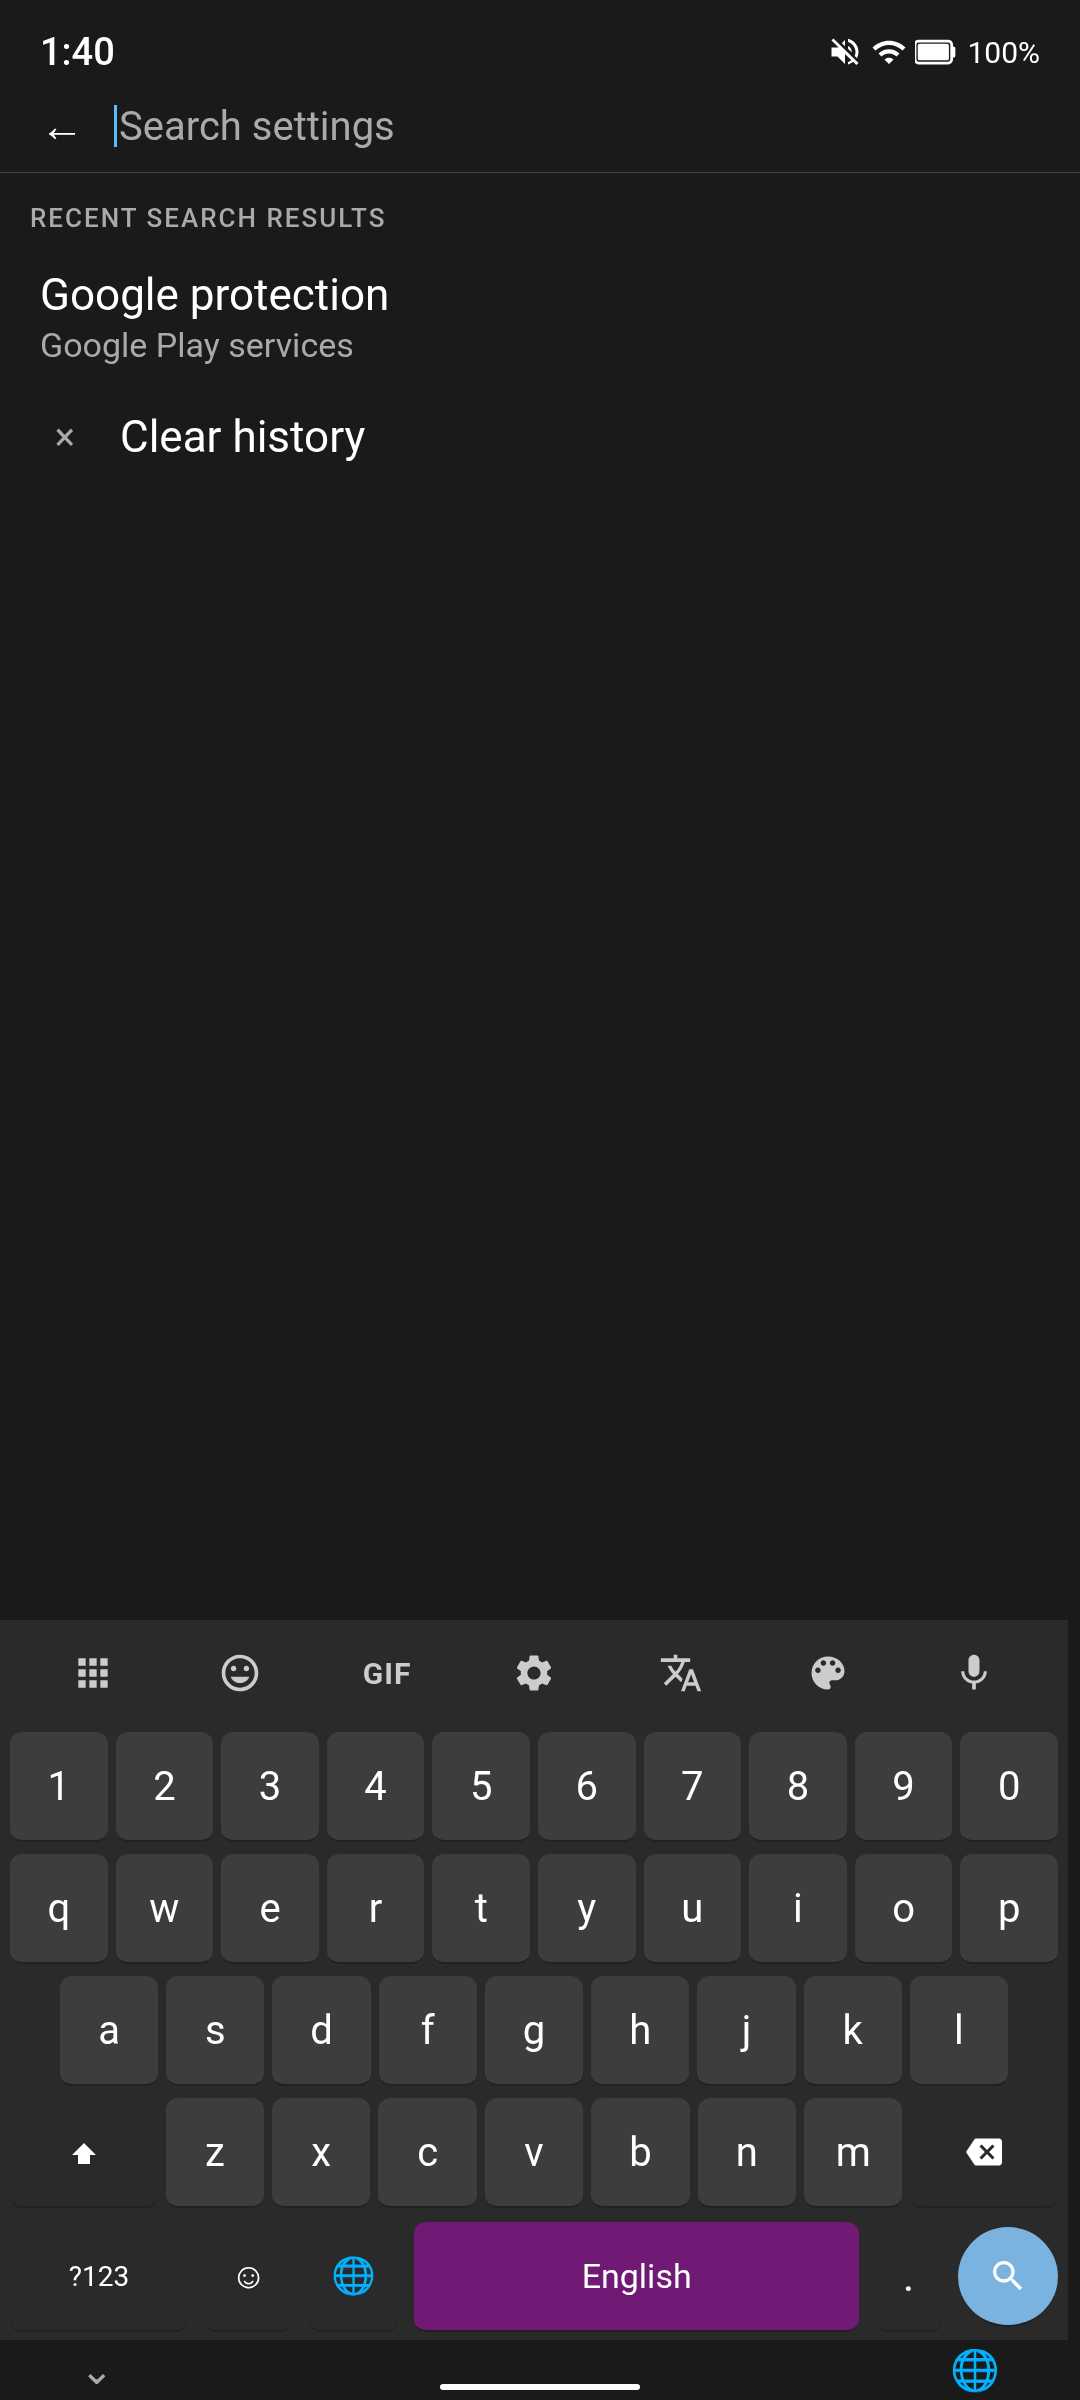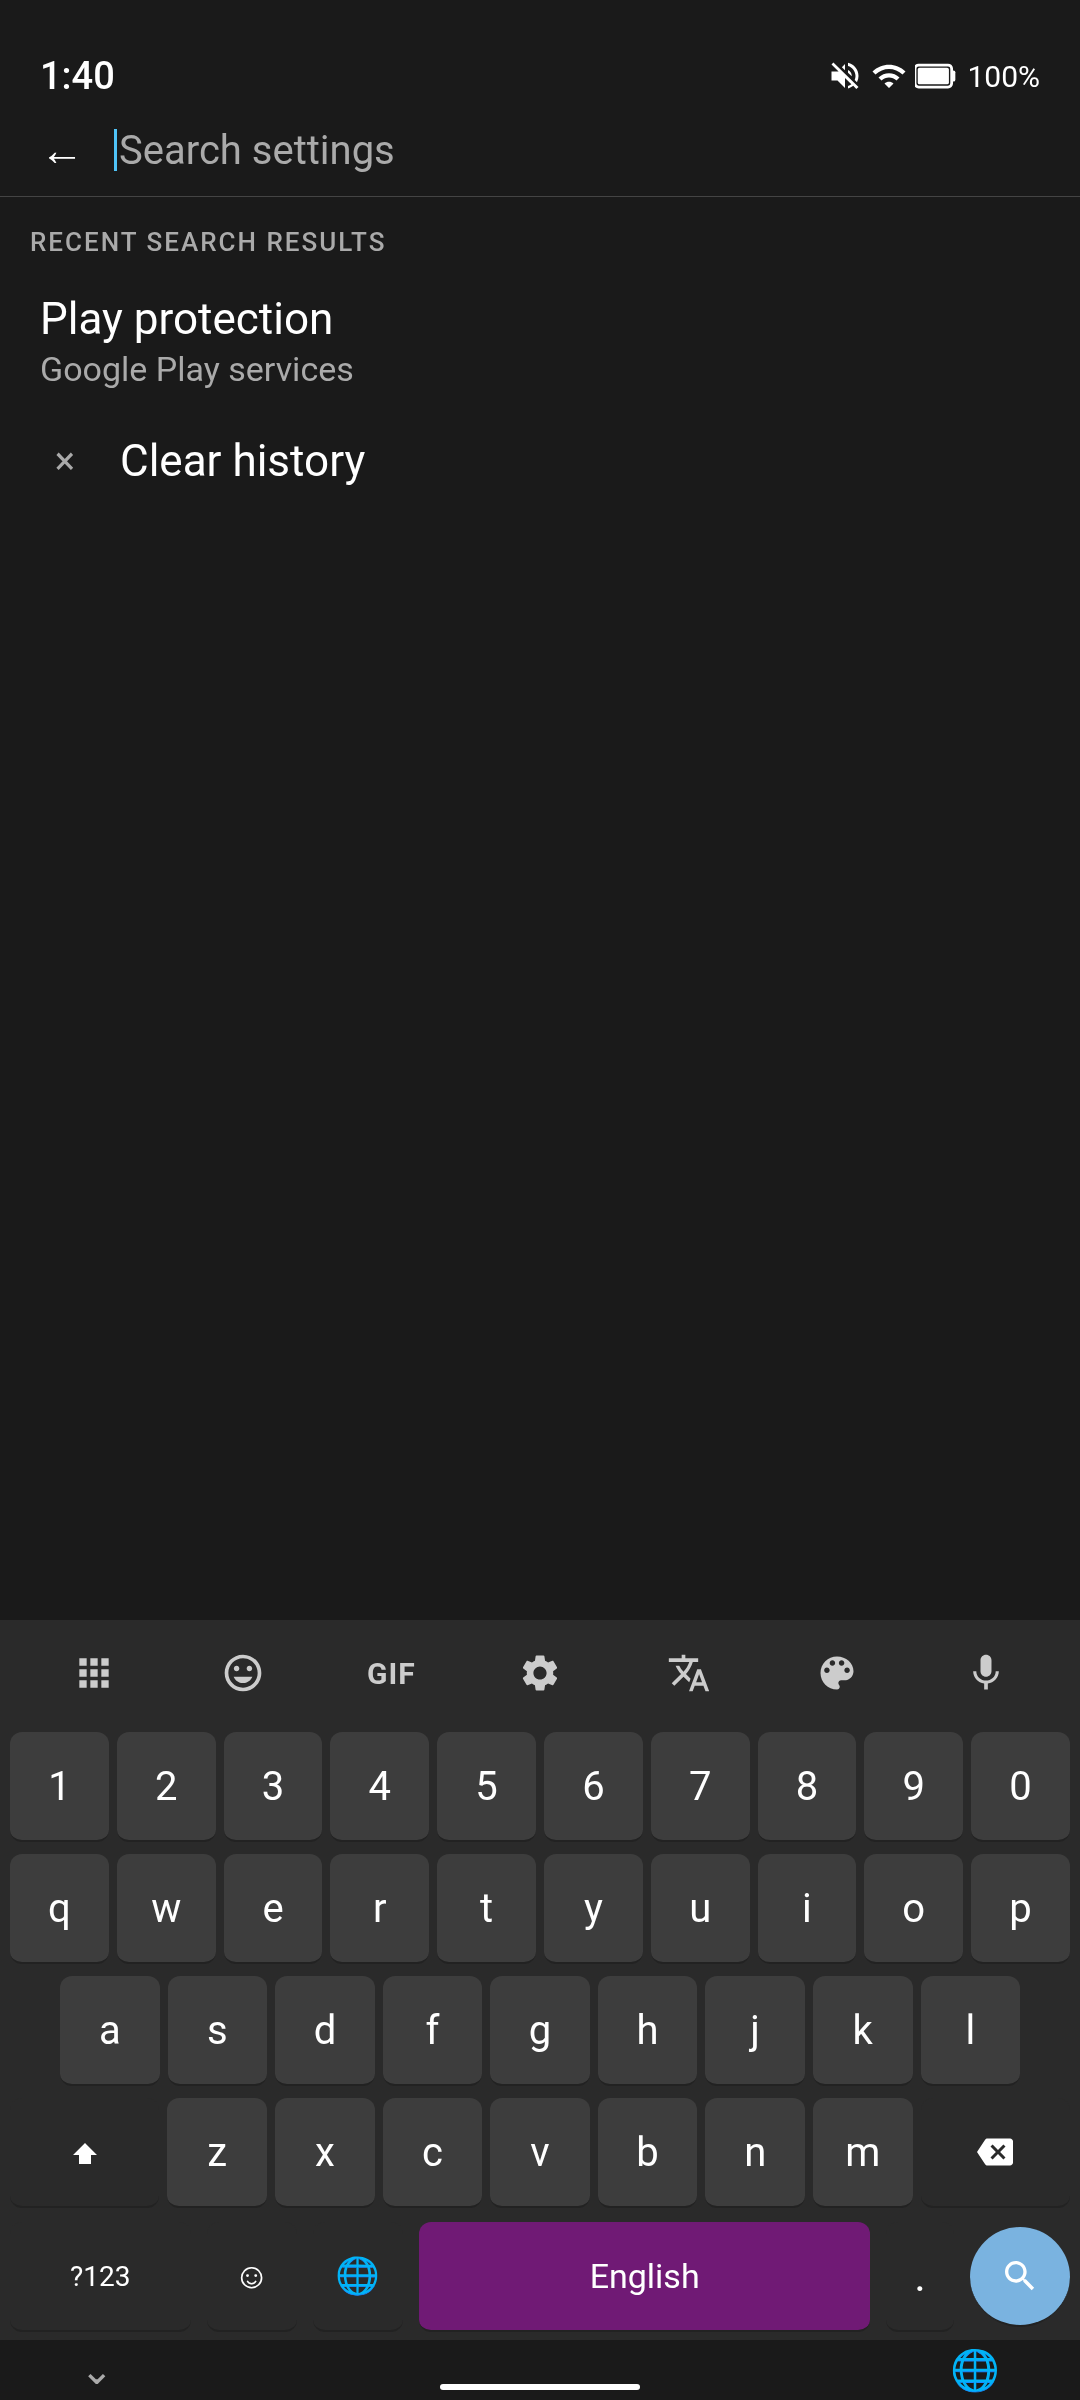--- a/index.html
+++ b/index.html
@@ -14,21 +14,20 @@
       position: relative;
     }
 
     
     .status-bar {
       display: flex;
       justify-content: space-between;
       align-items: center;
       padding: 34px 40px 10px 40px;
       height: 80px;
-      margin-top: 24px;
     }
     .status-time {
       font-size: 38px;
       font-weight: 500;
       color: #ffffff;
     }
     .status-icons {
       display: flex;
       align-items: center;
       gap: 8px;
@@ -117,21 +116,21 @@
       font-size: 44px;
       color: #ffffff;
       font-weight: 400;
     }
 
     
     .keyboard-area {
       position: absolute;
       bottom: 60px;
       left: 0;
-      right: 0;
+      right: 12px;
       background: #2a2a2a;
     }
 
     
     .keyboard-toolbar {
       display: flex;
       justify-content: space-around;
       align-items: center;
       padding: 18px 20px;
       background: #2a2a2a;
@@ -267,21 +266,21 @@
   <span class="back-arrow">←</span>
   <div class="search-input-area">
     <span class="search-cursor"></span>
     <span class="search-placeholder">Search settings</span>
   </div>
 </div>
 
 <div class="section-label">RECENT SEARCH RESULTS</div>
 
 <div class="search-result-item">
-  <div class="result-title">Play protection</div>
+  <div class="result-title">Google protection</div>
   <div class="result-subtitle">Google Play services</div>
 </div>
 
 <div class="clear-history-row">
   <span class="x-icon">×</span>
   <span class="clear-history-text">Clear history</span>
 </div>
 
 <div class="keyboard-area">
 

